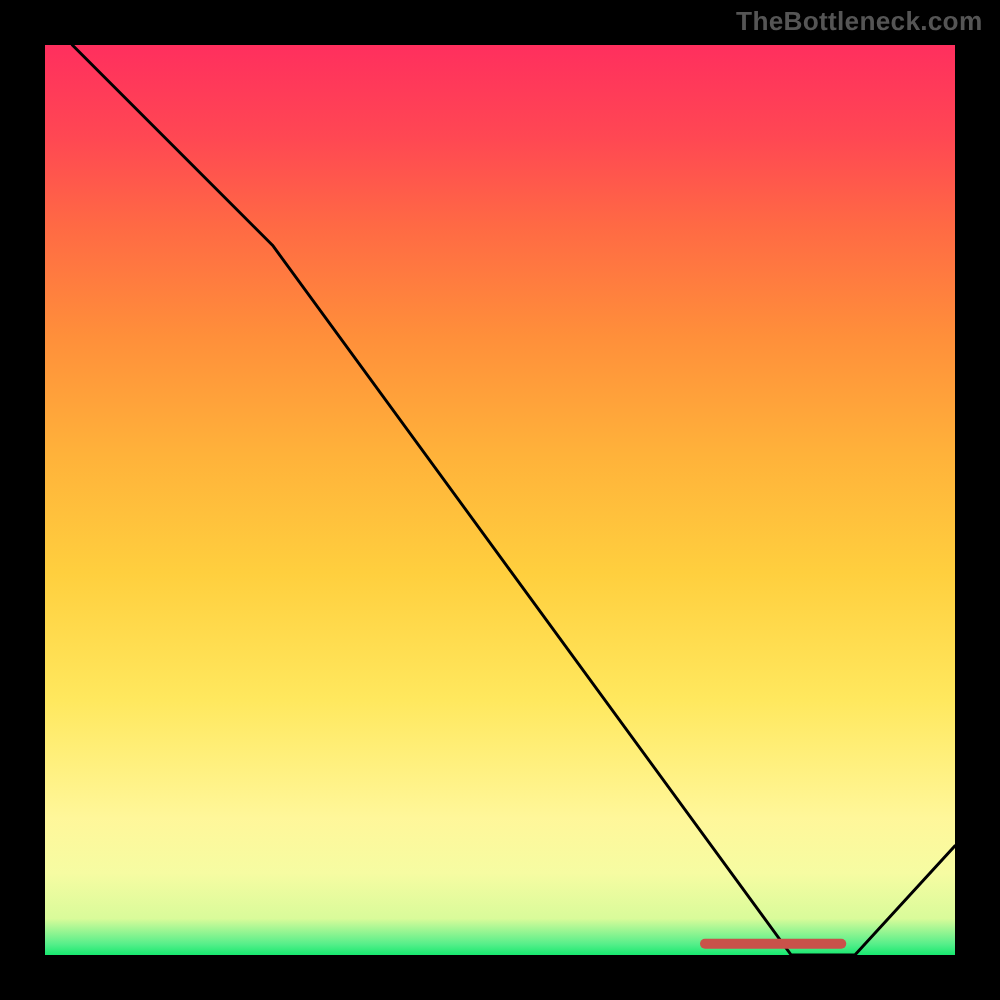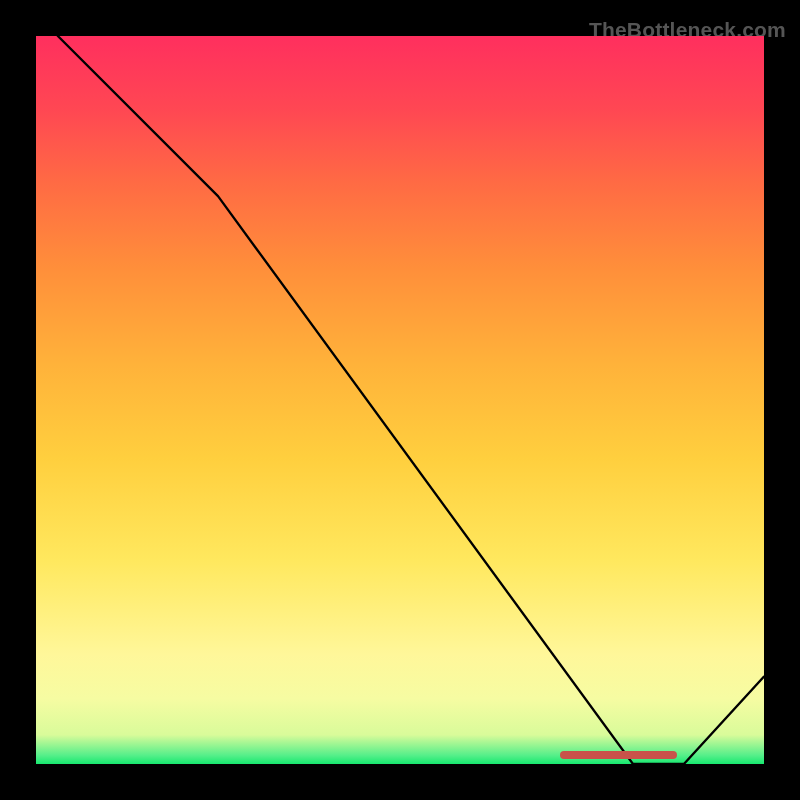--- a/index.html
+++ b/index.html
@@ -11,21 +11,21 @@
     font-family: Arial, Helvetica, sans-serif;
     overflow: hidden;
   }
   .wrap {
     position: relative;
     width: 800px;
     height: 800px;
   }
   .watermark {
     position: absolute;
-    top: 18px;
+    top: 6px;
     right: 14px;
     color: #555;
     font-size: 21px;
     font-weight: 600;
     letter-spacing: 0.2px;
     user-select: none;
     margin-left: 38px;
   }
   
   .plot {

